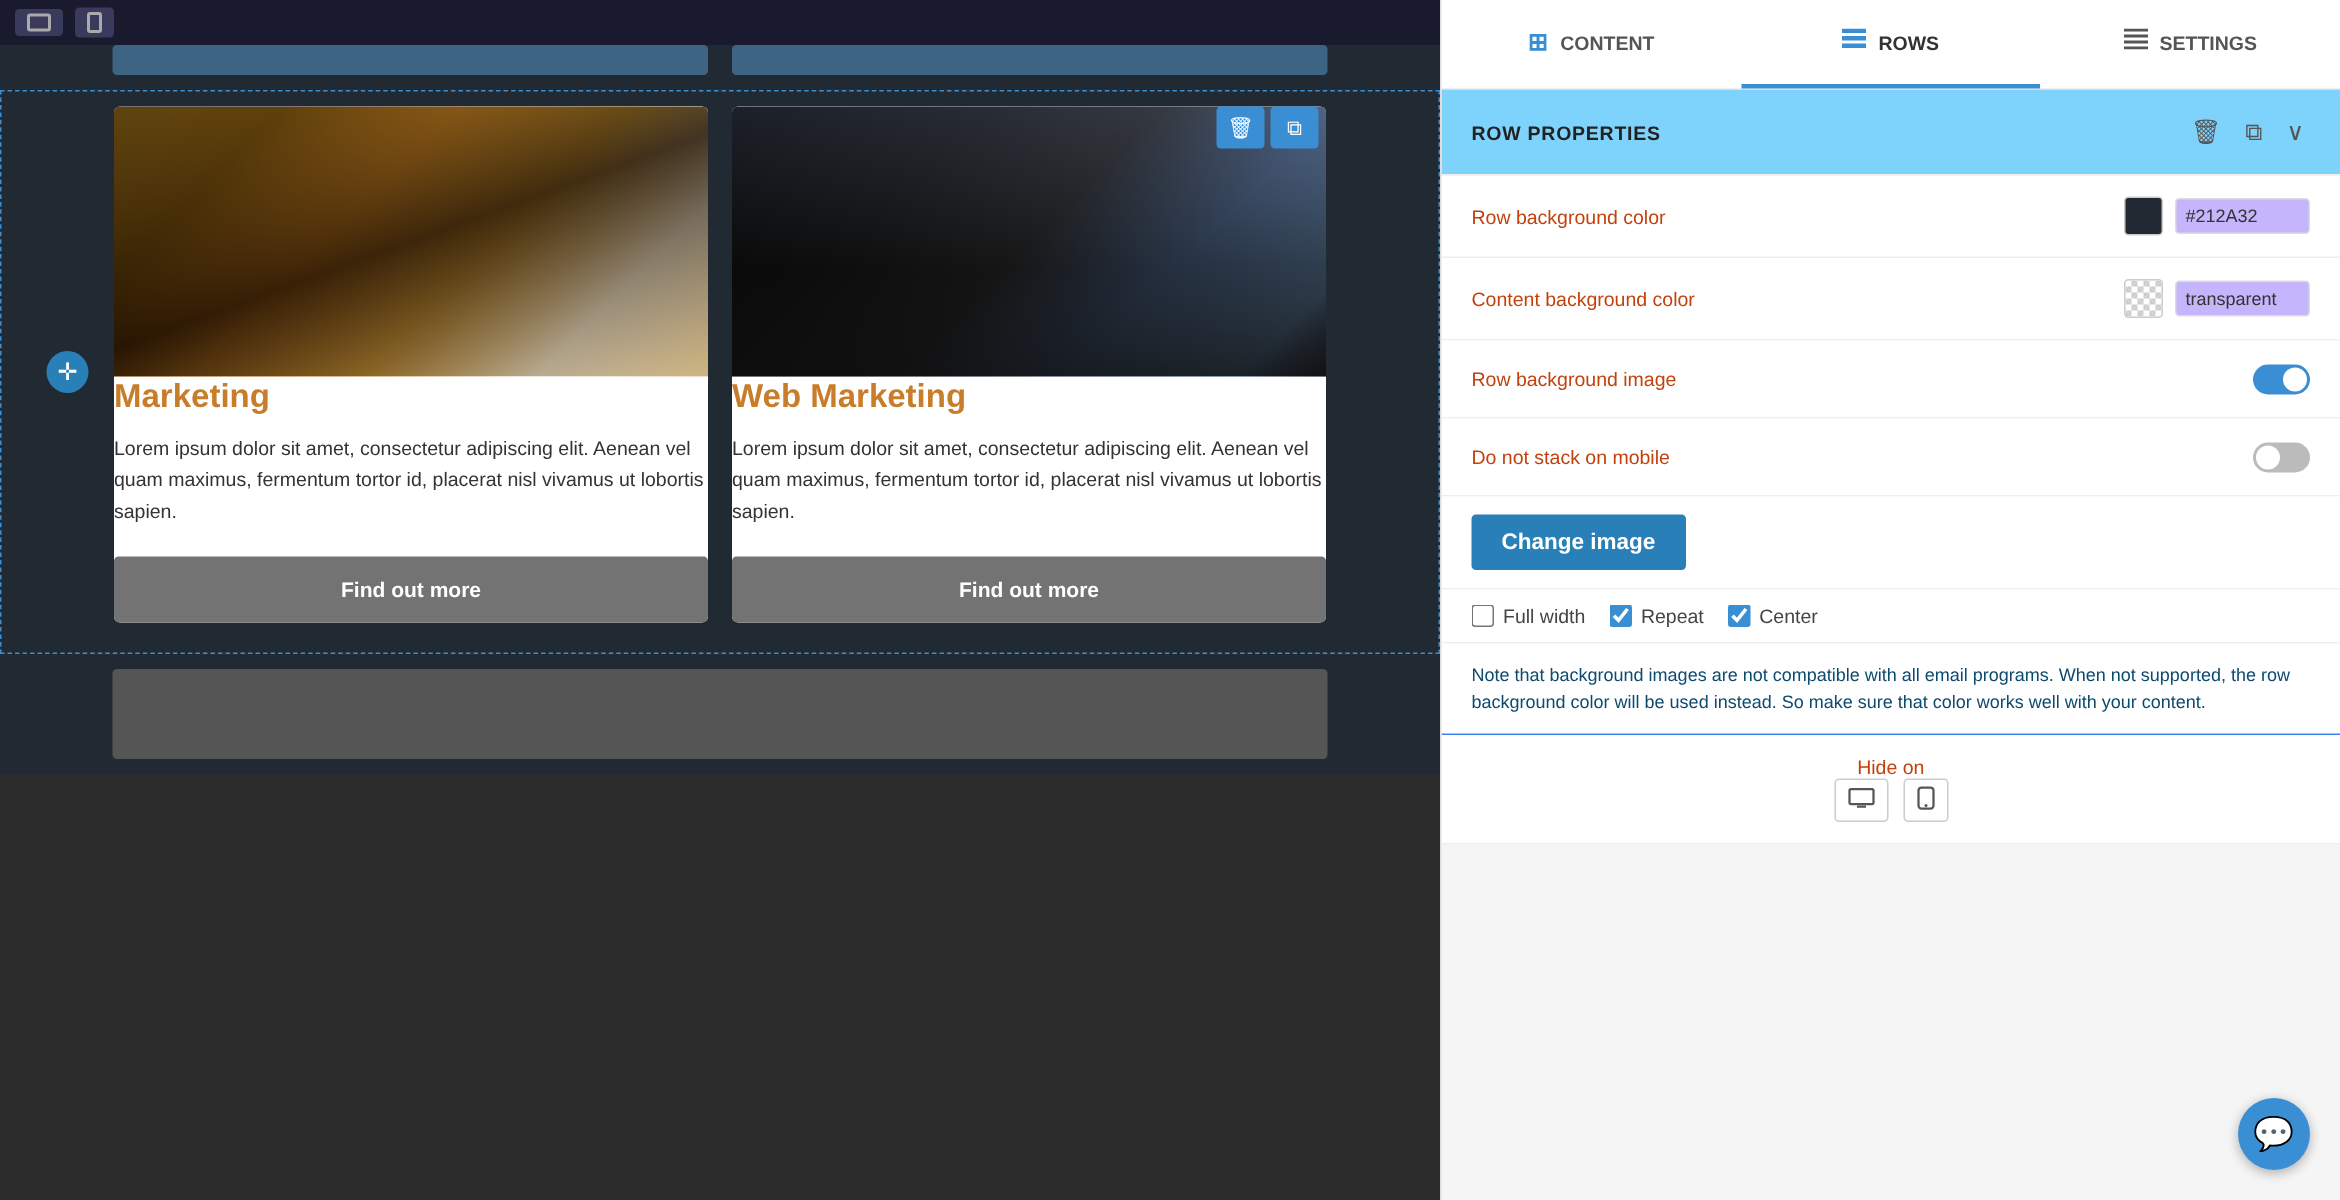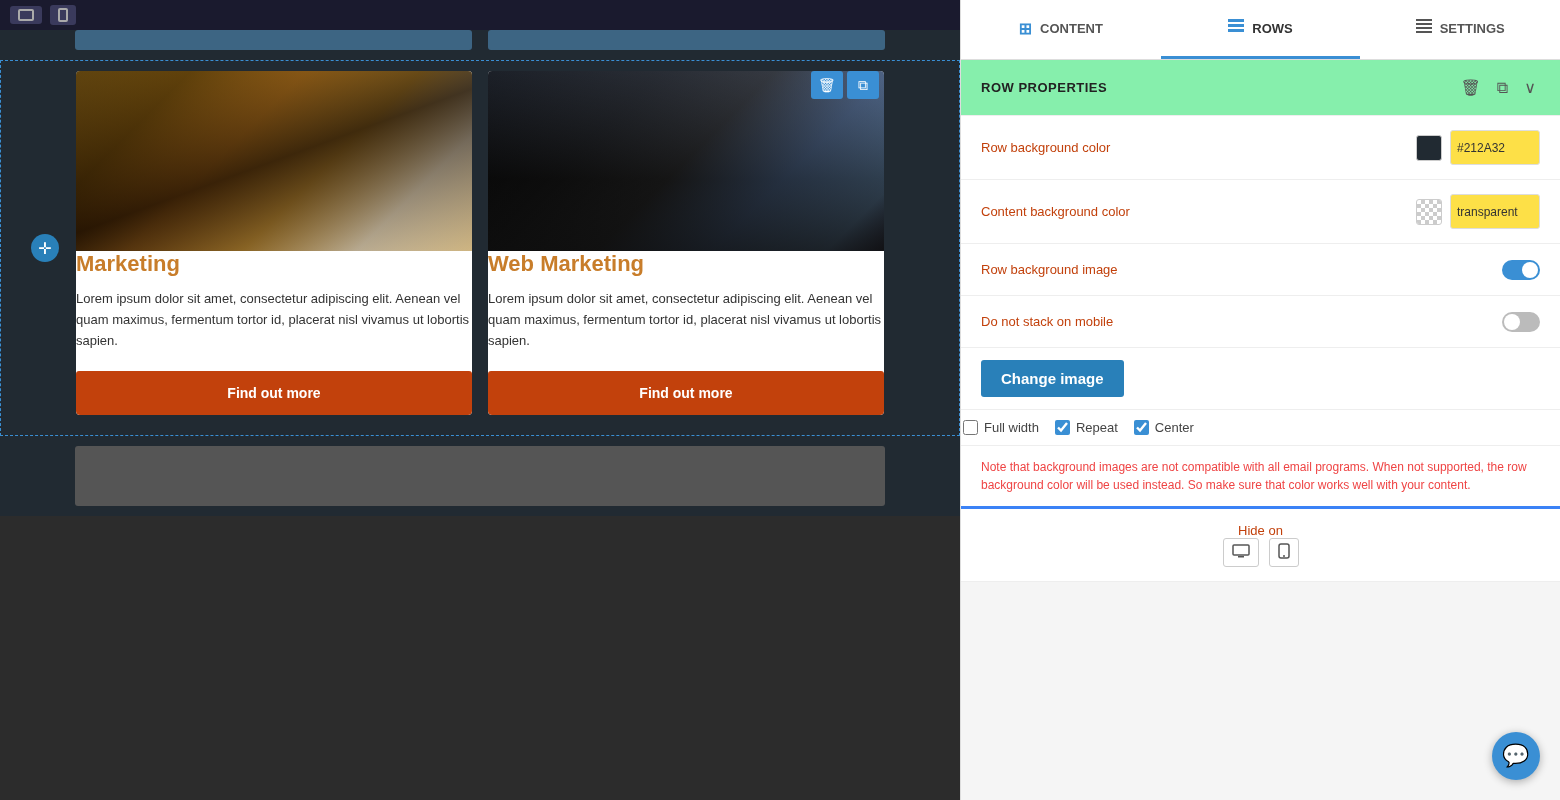--- a/index.html
+++ b/index.html
@@ -170,21 +170,21 @@
     .card-text {
       color: #333;
       font-size: 13px;
       line-height: 1.6;
       margin-bottom: 20px;
     }
 
     .card-btn {
       display: block;
       width: 100%;
-      background: #c2410c;
+      background: #737373;
       color: white;
       font-weight: bold;
       font-size: 14px;
       text-align: center;
       padding: 14px;
       border: none;
       border-radius: 3px;
       cursor: pointer;
     }
 
@@ -248,21 +248,21 @@
       overflow-y: auto;
       padding: 0;
     }
 
     
     .section-header {
       display: flex;
       align-items: center;
       justify-content: space-between;
       padding: 16px 20px;
-      background: #86efac;
+      background: #7dd3fc;
       border-bottom: 1px solid #eee;
     }
     .section-title {
       font-size: 13px;
       font-weight: 700;
       color: #222;
       letter-spacing: 0.5px;
     }
     .section-header-actions {
       display: flex;
@@ -300,27 +300,27 @@
 
     
     .color-swatch {
       width: 26px; height: 26px;
       border-radius: 3px;
       border: 1px solid #ccc;
       cursor: pointer;
     }
     .color-input {
       width: 90px;
-      height: 35px;
+      height: 24px;
       border: 1px solid #ddd;
       border-radius: 3px;
       padding: 0 6px;
       font-size: 12px;
       color: #333;
-      background: #fde047;
+      background: #c4b5fd;
     }
 
     
     .transparent-swatch {
       width: 26px; height: 26px;
       border-radius: 3px;
       border: 1px solid #ccc;
       background: white;
       position: relative;
       overflow: hidden;
@@ -405,46 +405,46 @@
       font-size: 13px;
       color: #333;
       background: white;
     }
 
     
     .checkboxes-row {
       display: flex;
       align-items: center;
       gap: 16px;
-      padding: 10px 2px;
+      padding: 10px 20px;
       background: white;
       border-bottom: 1px solid #eee;
     }
     .checkbox-item {
       display: flex;
       align-items: center;
       gap: 6px;
       font-size: 13px;
       color: #444;
       cursor: pointer;
     }
     .checkbox-item input[type="checkbox"] {
       accent-color: #3a8fd4;
       width: 15px; height: 15px;
       cursor: pointer;
     }
 
     
     .note-text {
       font-size: 12px;
-      color: #ef4444;
+      color: #0c4a6e;
       line-height: 1.5;
       padding: 12px 20px;
       background: white;
-      border-bottom: 3px solid #3b82f6;
+      border-bottom: 1px solid #3b82f6;
     }
 
     
     .hide-on-row {
       display: flex;
       align-items: center;
       justify-content: space-between;
       padding: 14px 20px;
       background: white;
       border-bottom: 1px solid #eee;

